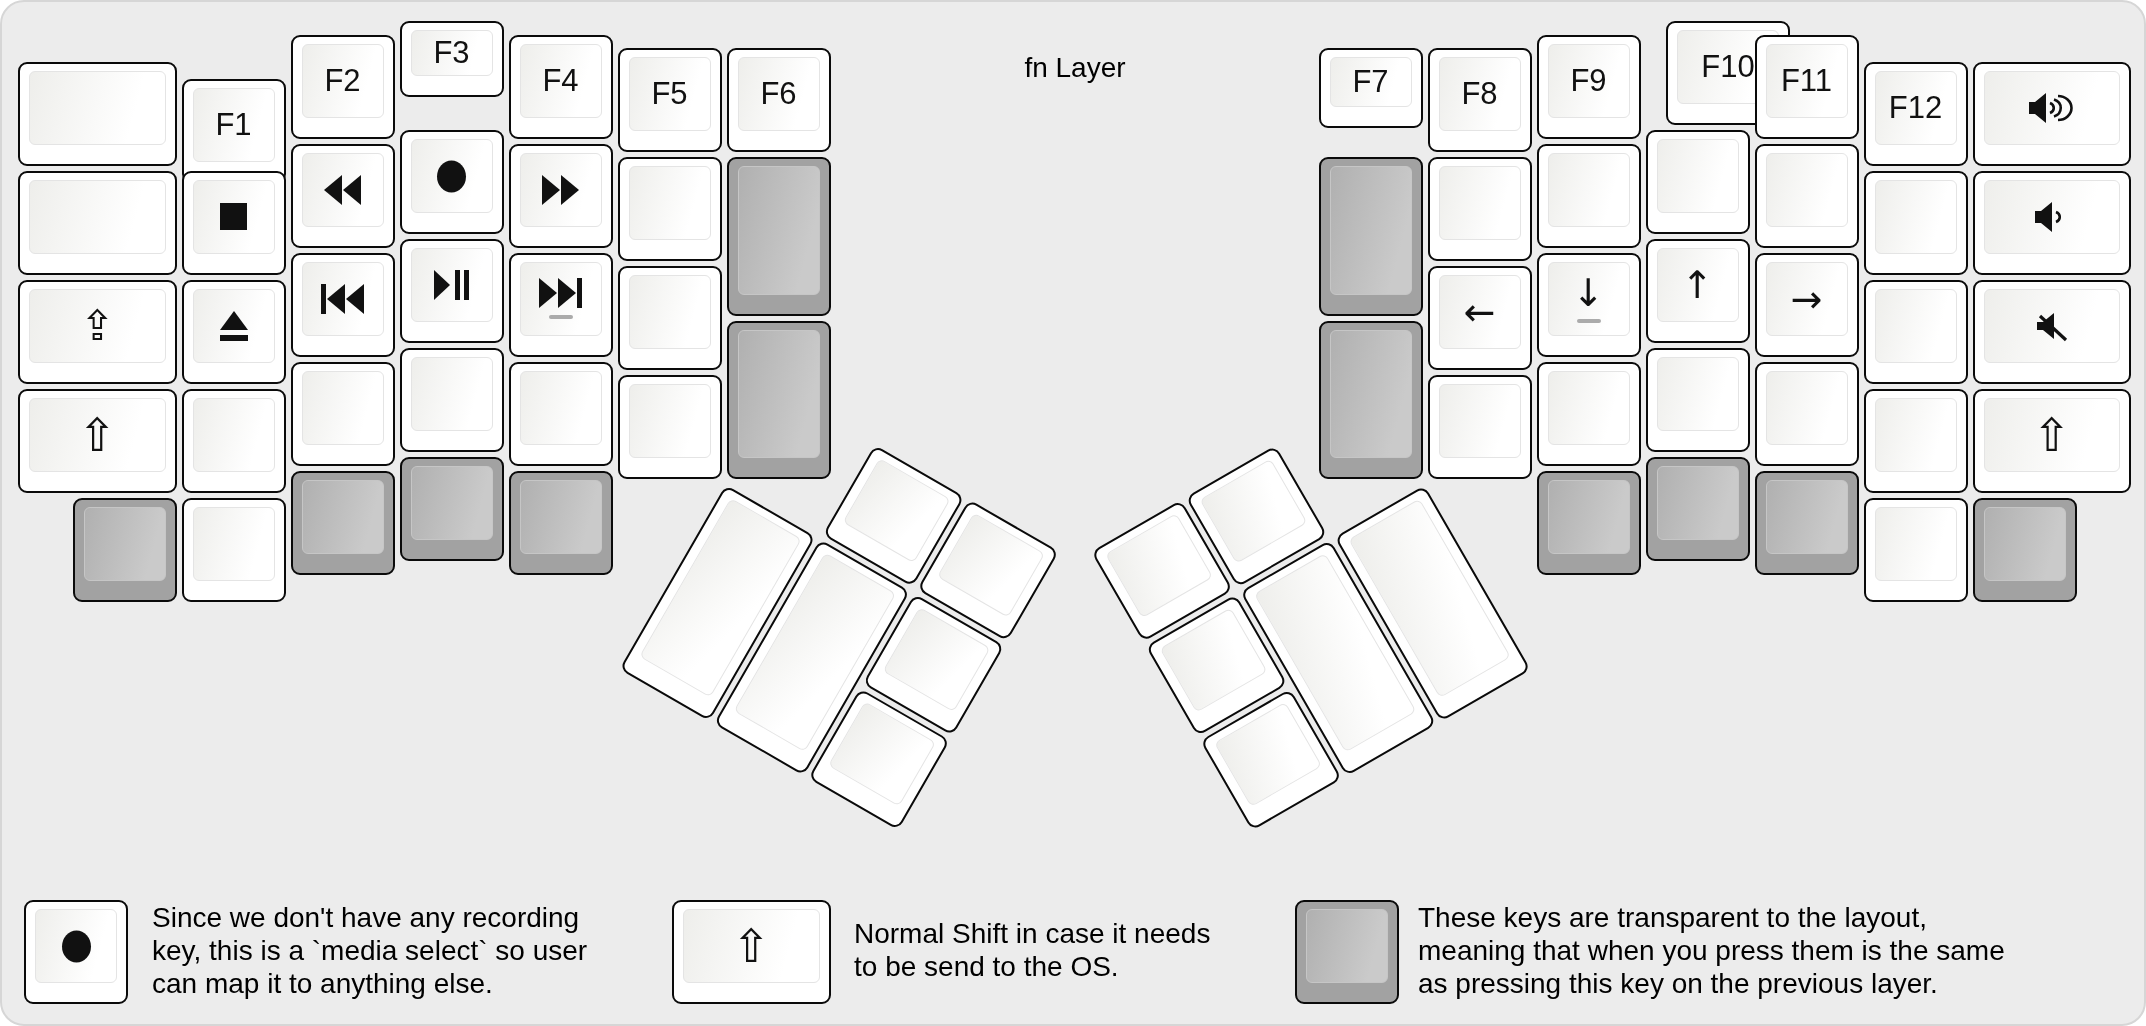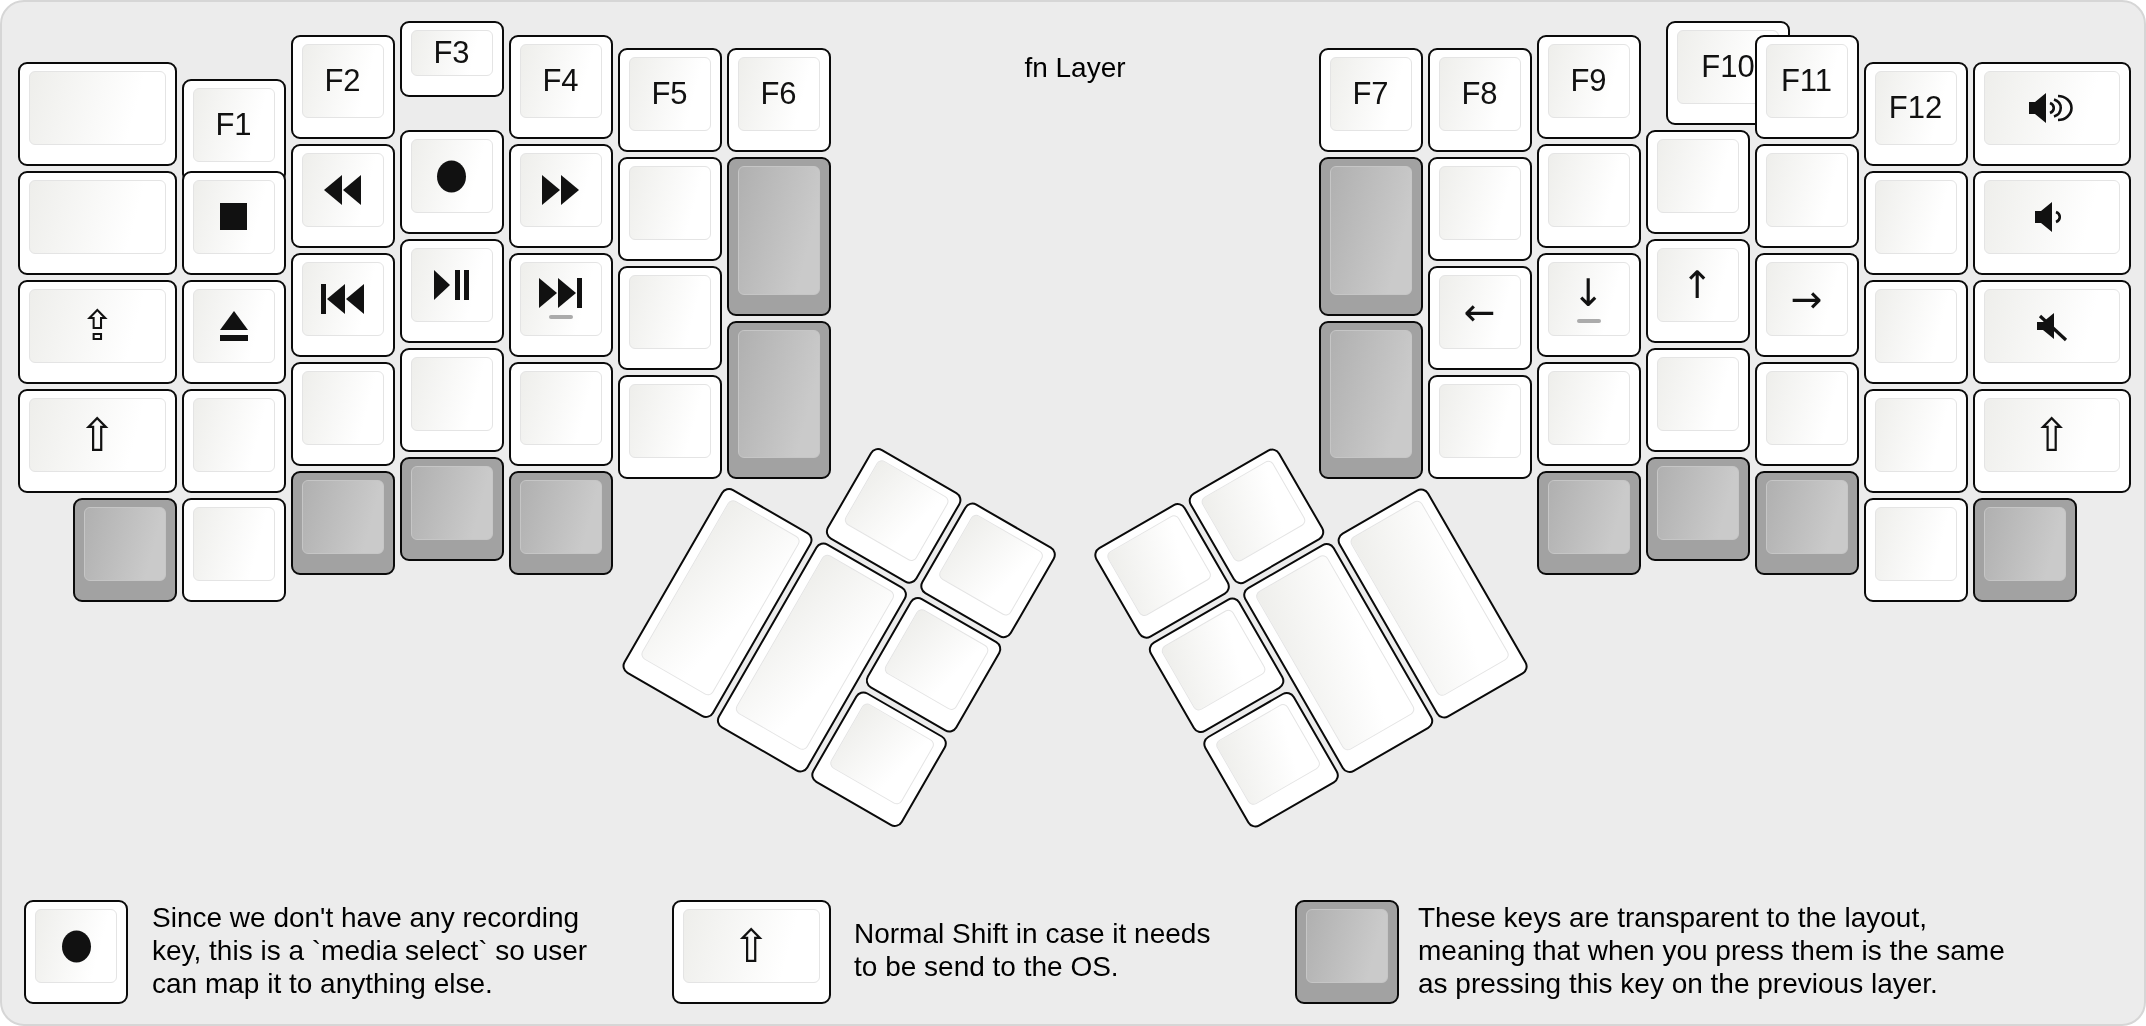--- a/index.html
+++ b/index.html
@@ -178,21 +178,21 @@
     </div>
     <div class="key gray" style="left: 288.5px; top: 468.625px; width: 104px; height: 104px;">
       <div class="top"></div>
     </div>
     <div class="key gray" style="left: 397.5px; top: 455px; width: 104px; height: 104px;">
       <div class="top"></div>
     </div>
     <div class="key gray" style="left: 506.5px; top: 468.625px; width: 104px; height: 104px;">
       <div class="top"></div>
     </div>
-    <div class="key white" style="left: 1316.5px; top: 46.25px; width: 104px; height: 104px;">
+    <div class="key white" style="left: 1316.5px; top: 46.25px; width: 104px; height: 80px;">
       <div class="top">
         <span class="flabel">F7</span>
       </div>
     </div>
     <div class="key gray" style="left: 1316.5px; top: 155.25px; width: 104px; height: 158.5px;">
       <div class="top"></div>
     </div>
     <div class="key gray" style="left: 1316.5px; top: 318.75px; width: 104px; height: 158.5px;">
       <div class="top"></div>
     </div>

